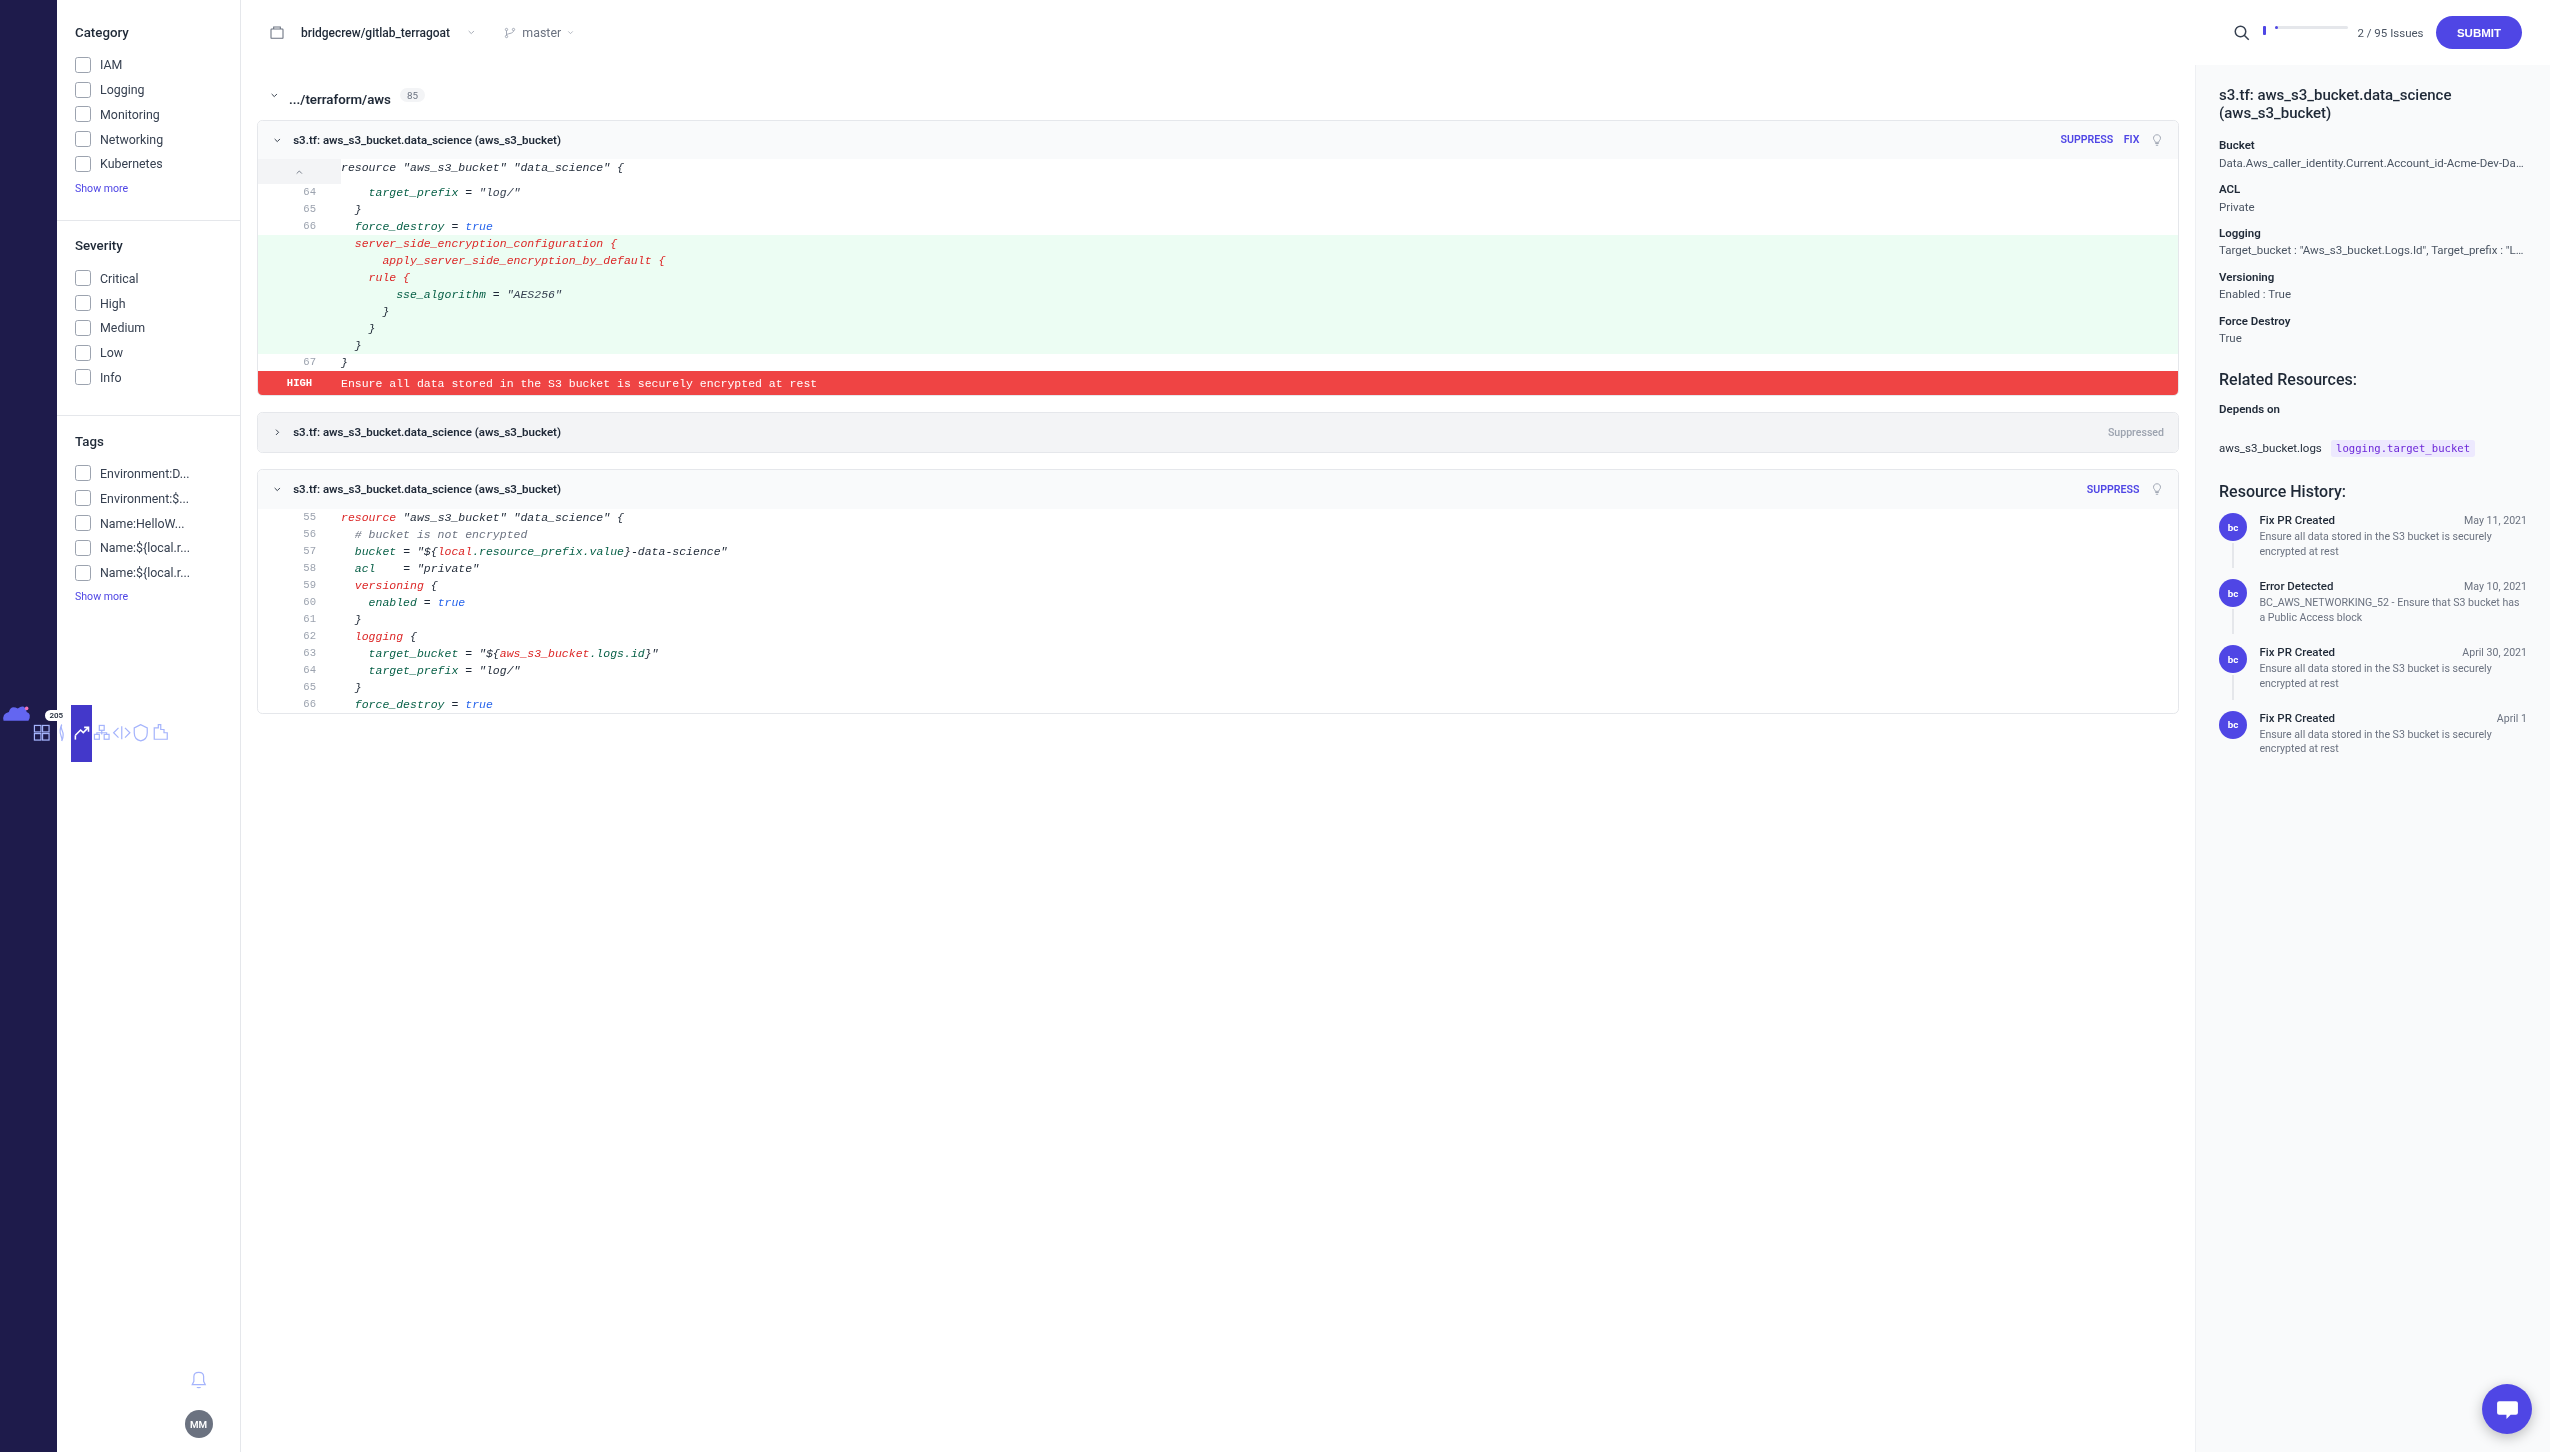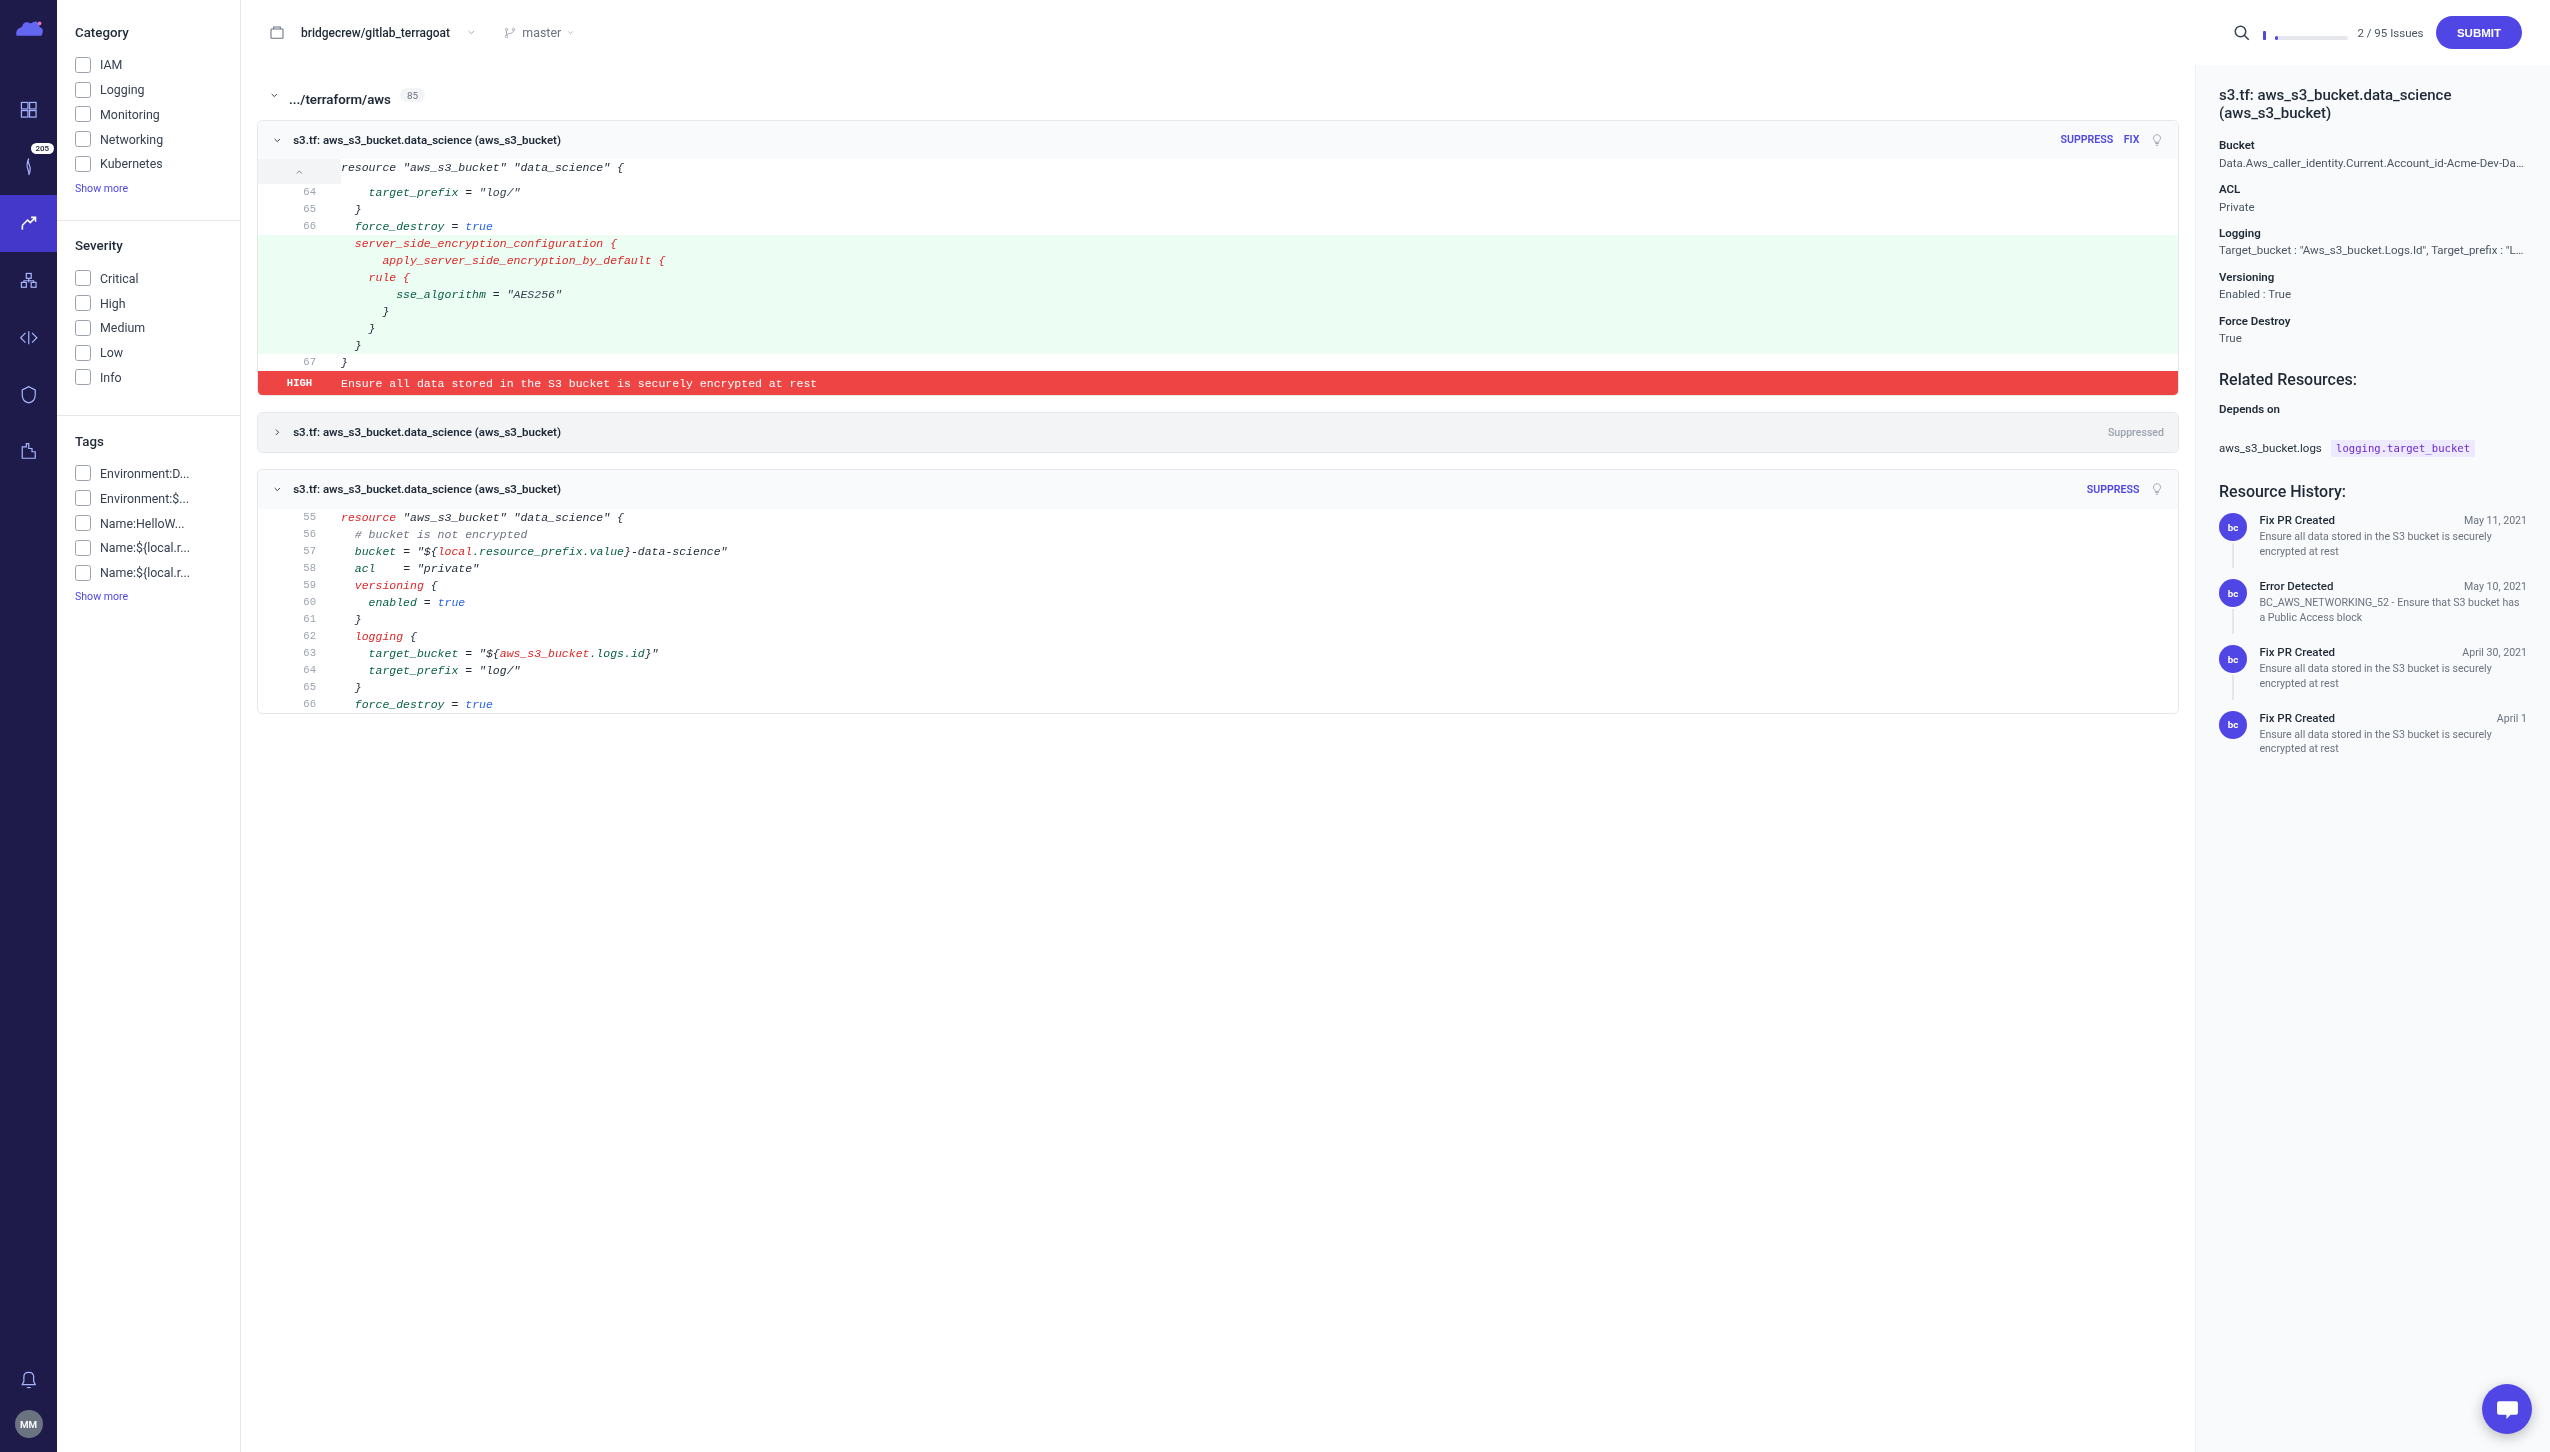--- a/index.html
+++ b/index.html
@@ -1,20 +1,20 @@
 <!DOCTYPE html>
 <html><head>
 <meta charset="utf-8">
 <style>
 * { box-sizing: border-box; margin: 0; padding: 0; }
 html, body { height: 100%; font-family: -apple-system, BlinkMacSystemFont, 'Segoe UI', Roboto, sans-serif; font-size: 12.4px; color: #1f2937; }
 body { display: flex; }
 
 
-.rail { width: 57px; background: #1e1b4b; display: flex; flex-direction: column; align-items: center; padding-top: 14px; position: relative; }
+.rail { width: 57px; background: #1e1b4b; display: flex; flex-direction: row; align-items: center; padding-top: 14px; position: relative; }
 .rail-logo { width: 32px; height: 32px; margin-bottom: 35px; display: flex; align-items: center; justify-content: center; }
 .rail-item { width: 57px; height: 57px; display: flex; align-items: center; justify-content: center; color: #a5b4fc; position: relative; cursor: pointer; }
 .rail-item.active { background: #4338ca; color: #fff; }
 .rail-badge { position: absolute; top: 5.3px; right: 3.5px; background: #fff; color: #1f2937; font-size: 8px; font-weight: 600; border-radius: 9px; padding: 0.9px 4.4px; }
 .rail-bottom { margin-top: auto; margin-bottom: 14px; display: flex; flex-direction: column; align-items: center; gap: 21px; }
 .avatar { width: 28px; height: 28px; border-radius: 50%; background: #6b7280; color: #fff; display: flex; align-items: center; justify-content: center; font-size: 9.8px; font-weight: 600; }
 
 
 .sidebar { width: 184px; background: #fff; border-right: 0.9px solid #e5e7eb; padding: 25px 18px; overflow-y: auto; }
 .filter-group { margin-bottom: 25px; }
@@ -27,21 +27,21 @@
 
 
 .main { flex: 1; display: flex; flex-direction: column; overflow: hidden; background: #fff; }
 .topbar { display: flex; align-items: center; padding: 16px 28px; gap: 12.4px; }
 .repo-icon { color: #6b7280; }
 .repo-title { font-size: 12px; font-weight: 500; color: #1f2937; margin-left: 3.5px; }
 .chev { color: #9ca3af; margin: 0 3.5px; }
 .branch-ctl { display: flex; align-items: center; gap: 5.3px; color: #6b7280; font-size: 12.4px; margin-left: 10.6px; }
 .spacer { flex: 1; }
 .search-ico { color: #374151; cursor: pointer; }
-.progress-wrap { display: flex; align-items: flex-end; gap: 9px; }
+.progress-wrap { display: flex; align-items: flex-start; gap: 9px; }
 .progress-track { width: 73px; height: 3.5px; background: #e5e7eb; border-radius: 1.8px; position: relative; }
 .progress-fill { height: 100%; background: #4f46e5; border-radius: 1.8px; }
 .issue-count { font-size: 11.5px; color: #4b5563; }
 .submit-btn { background: #4f46e5; color: #fff; border: none; border-radius: 886px; padding: 10.6px 21px; font-size: 11.5px; font-weight: 600; cursor: pointer; }
 
 .content-row { flex: 1; display: flex; overflow: hidden; }
 .center { flex: 1; overflow-y: auto; padding: 0 16px 35px; }
 
 
 .group-hdr { display: flex; align-items: center; gap: 9px; padding: 18px 12.4px 12.4px; }

